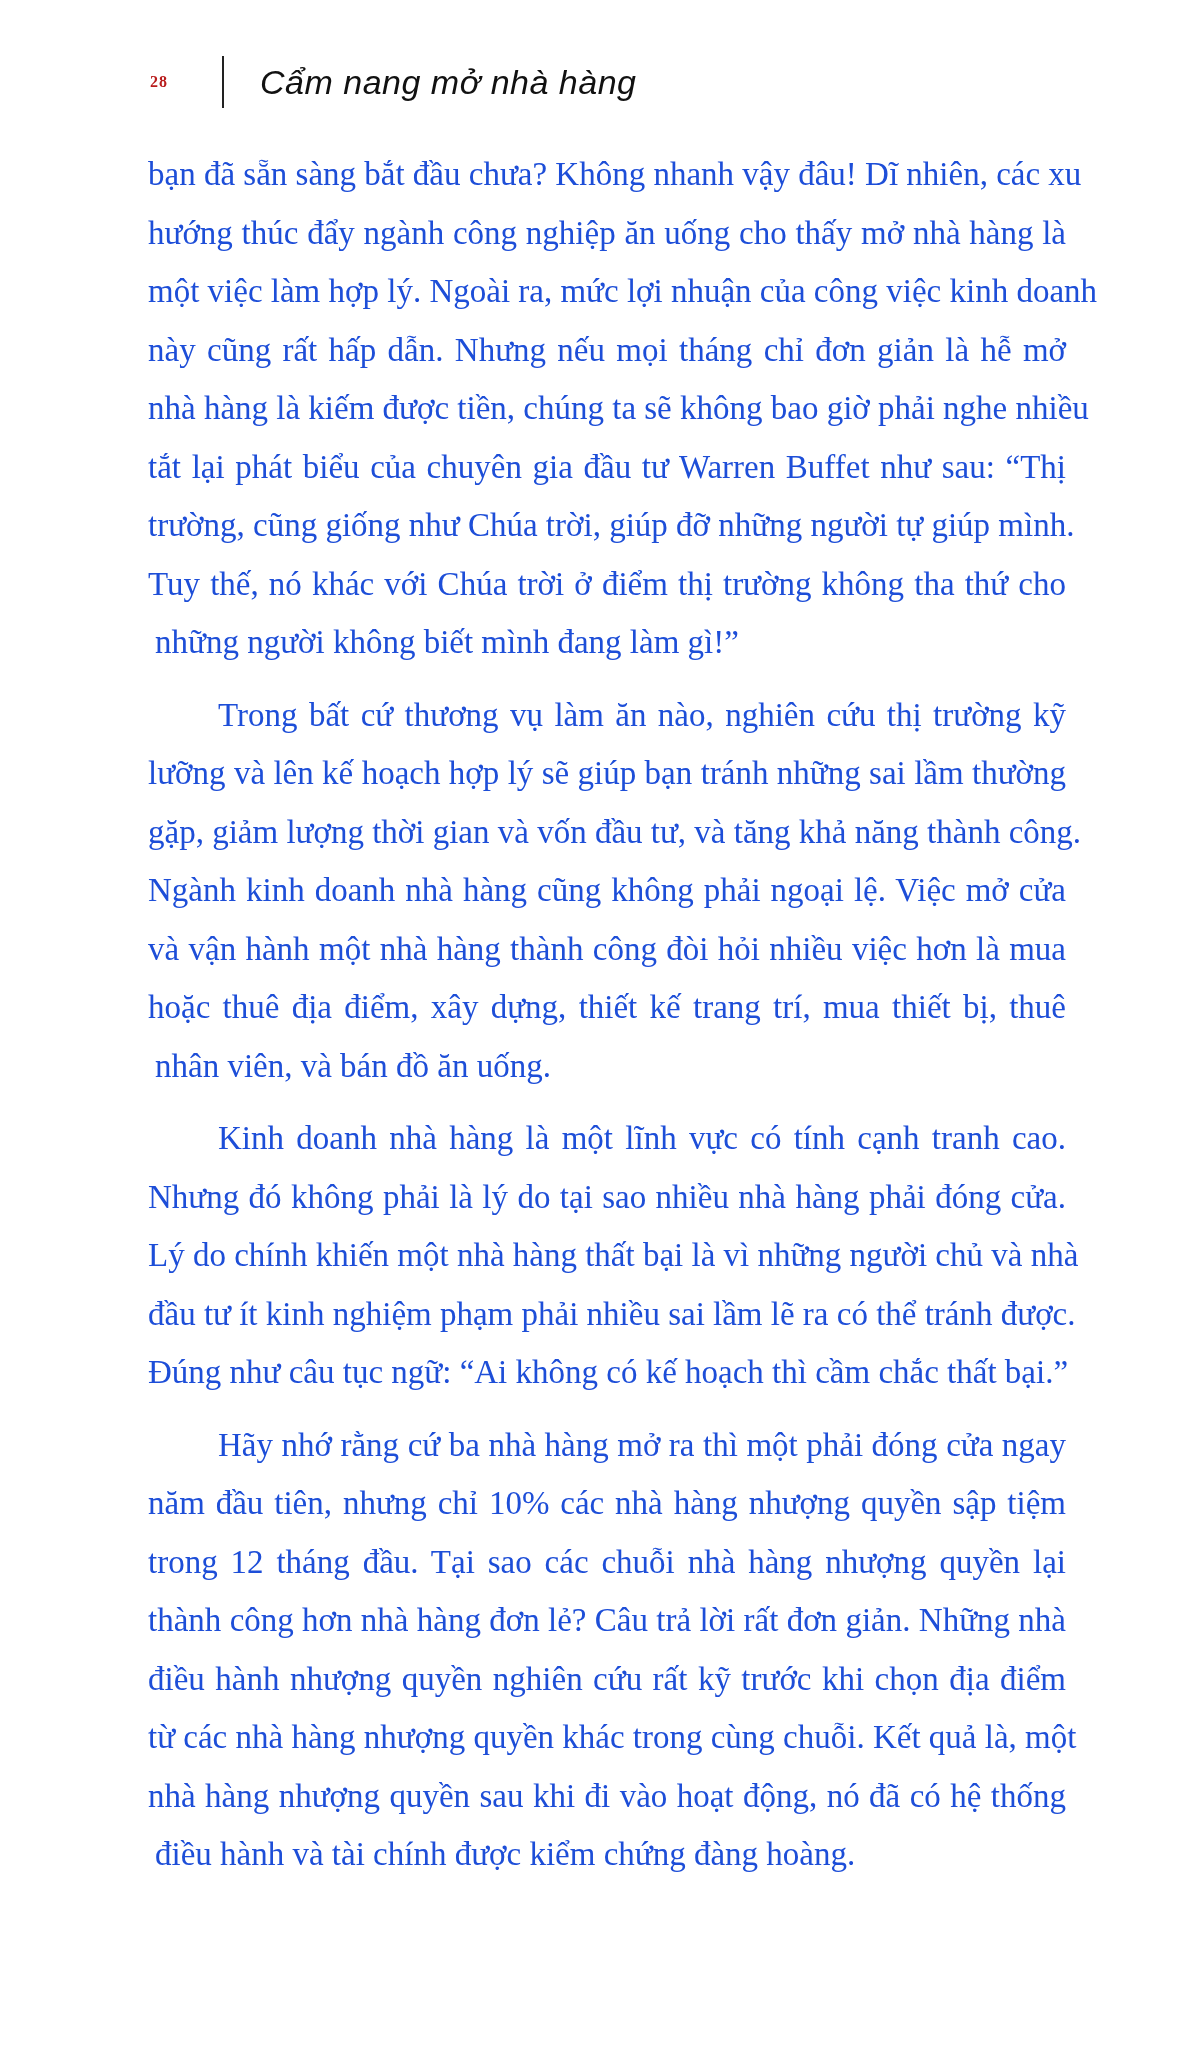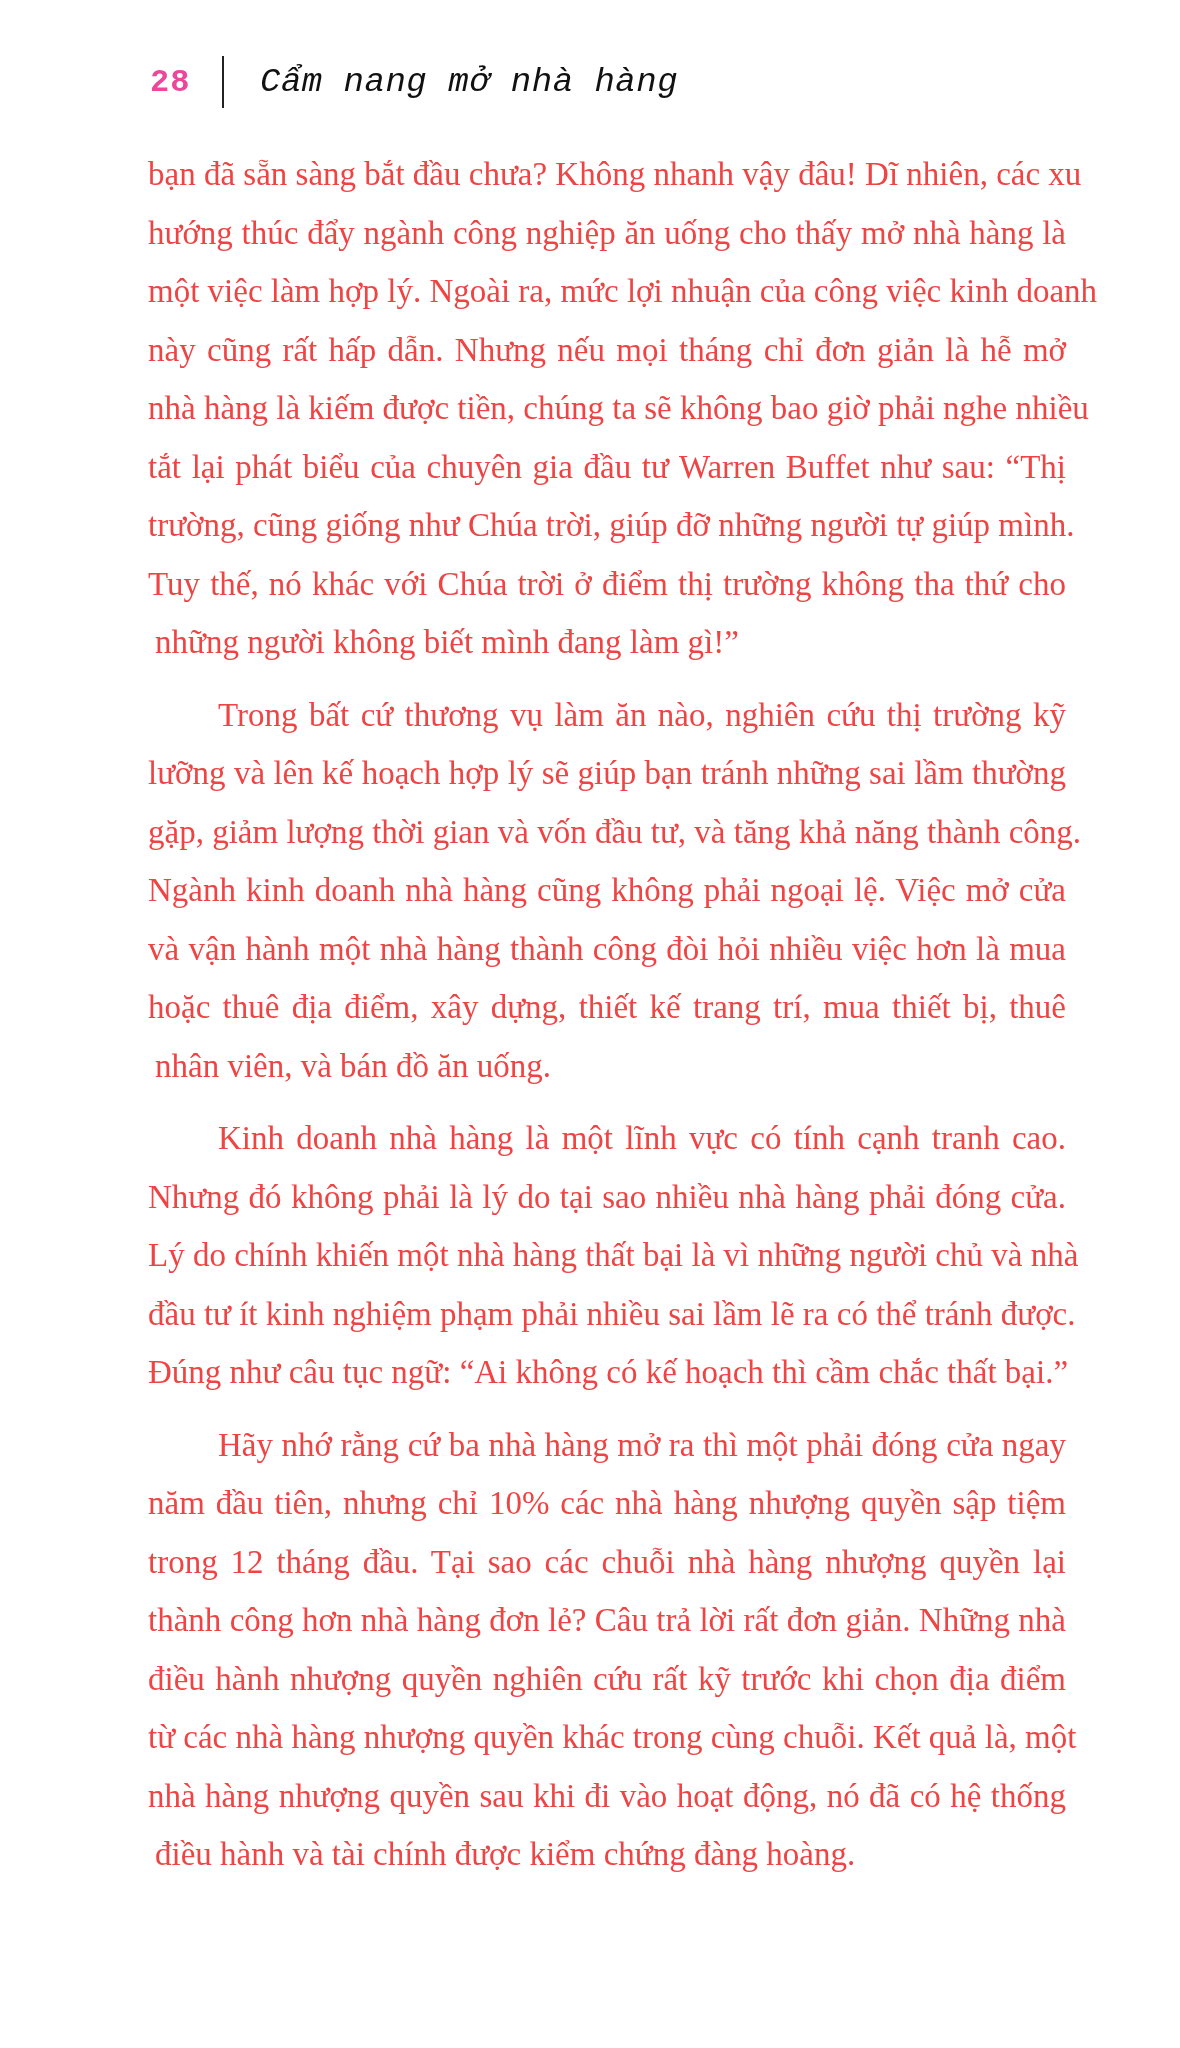--- a/index.html
+++ b/index.html
@@ -16,50 +16,50 @@
   }
   .page-header {
     position: absolute;
     left: 150px;
     top: 52px;
     height: 60px;
     display: flex;
     align-items: center;
   }
   .page-number {
-    font-family: Liberation Mono, monospace;
+    font-family: Liberation Serif, serif;
     font-weight: bold;
-    font-size: 32px;
+    font-size: 16px;
     letter-spacing: 1px;
-    color: #ec4899;
+    color: #b91c1c;
     width: 60px;
   }
   .header-divider {
     width: 2px;
     height: 52px;
     background: #222;
     margin-left: 12px;
     margin-right: 36px;
   }
   .book-title {
-    font-family: Liberation Mono, monospace;
+    font-family: Liberation Sans, sans-serif;
     font-style: italic;
     font-size: 34px;
     color: #111;
     letter-spacing: 0.5px;
   }
   .body-text {
     position: absolute;
     left: 148px;
     top: 145px;
     width: 918px;
     font-family: "Liberation Serif", serif;
     font-size: 33px;
     line-height: 58.5px;
-    color: #ef4444;
+    color: #1d4ed8;
     text-align: justify;
   }
   .para {
     margin: 0 0 14px 0;
   }
   .line {
     display: block;
     white-space: nowrap;
     text-align: justify;
     text-align-last: justify;

